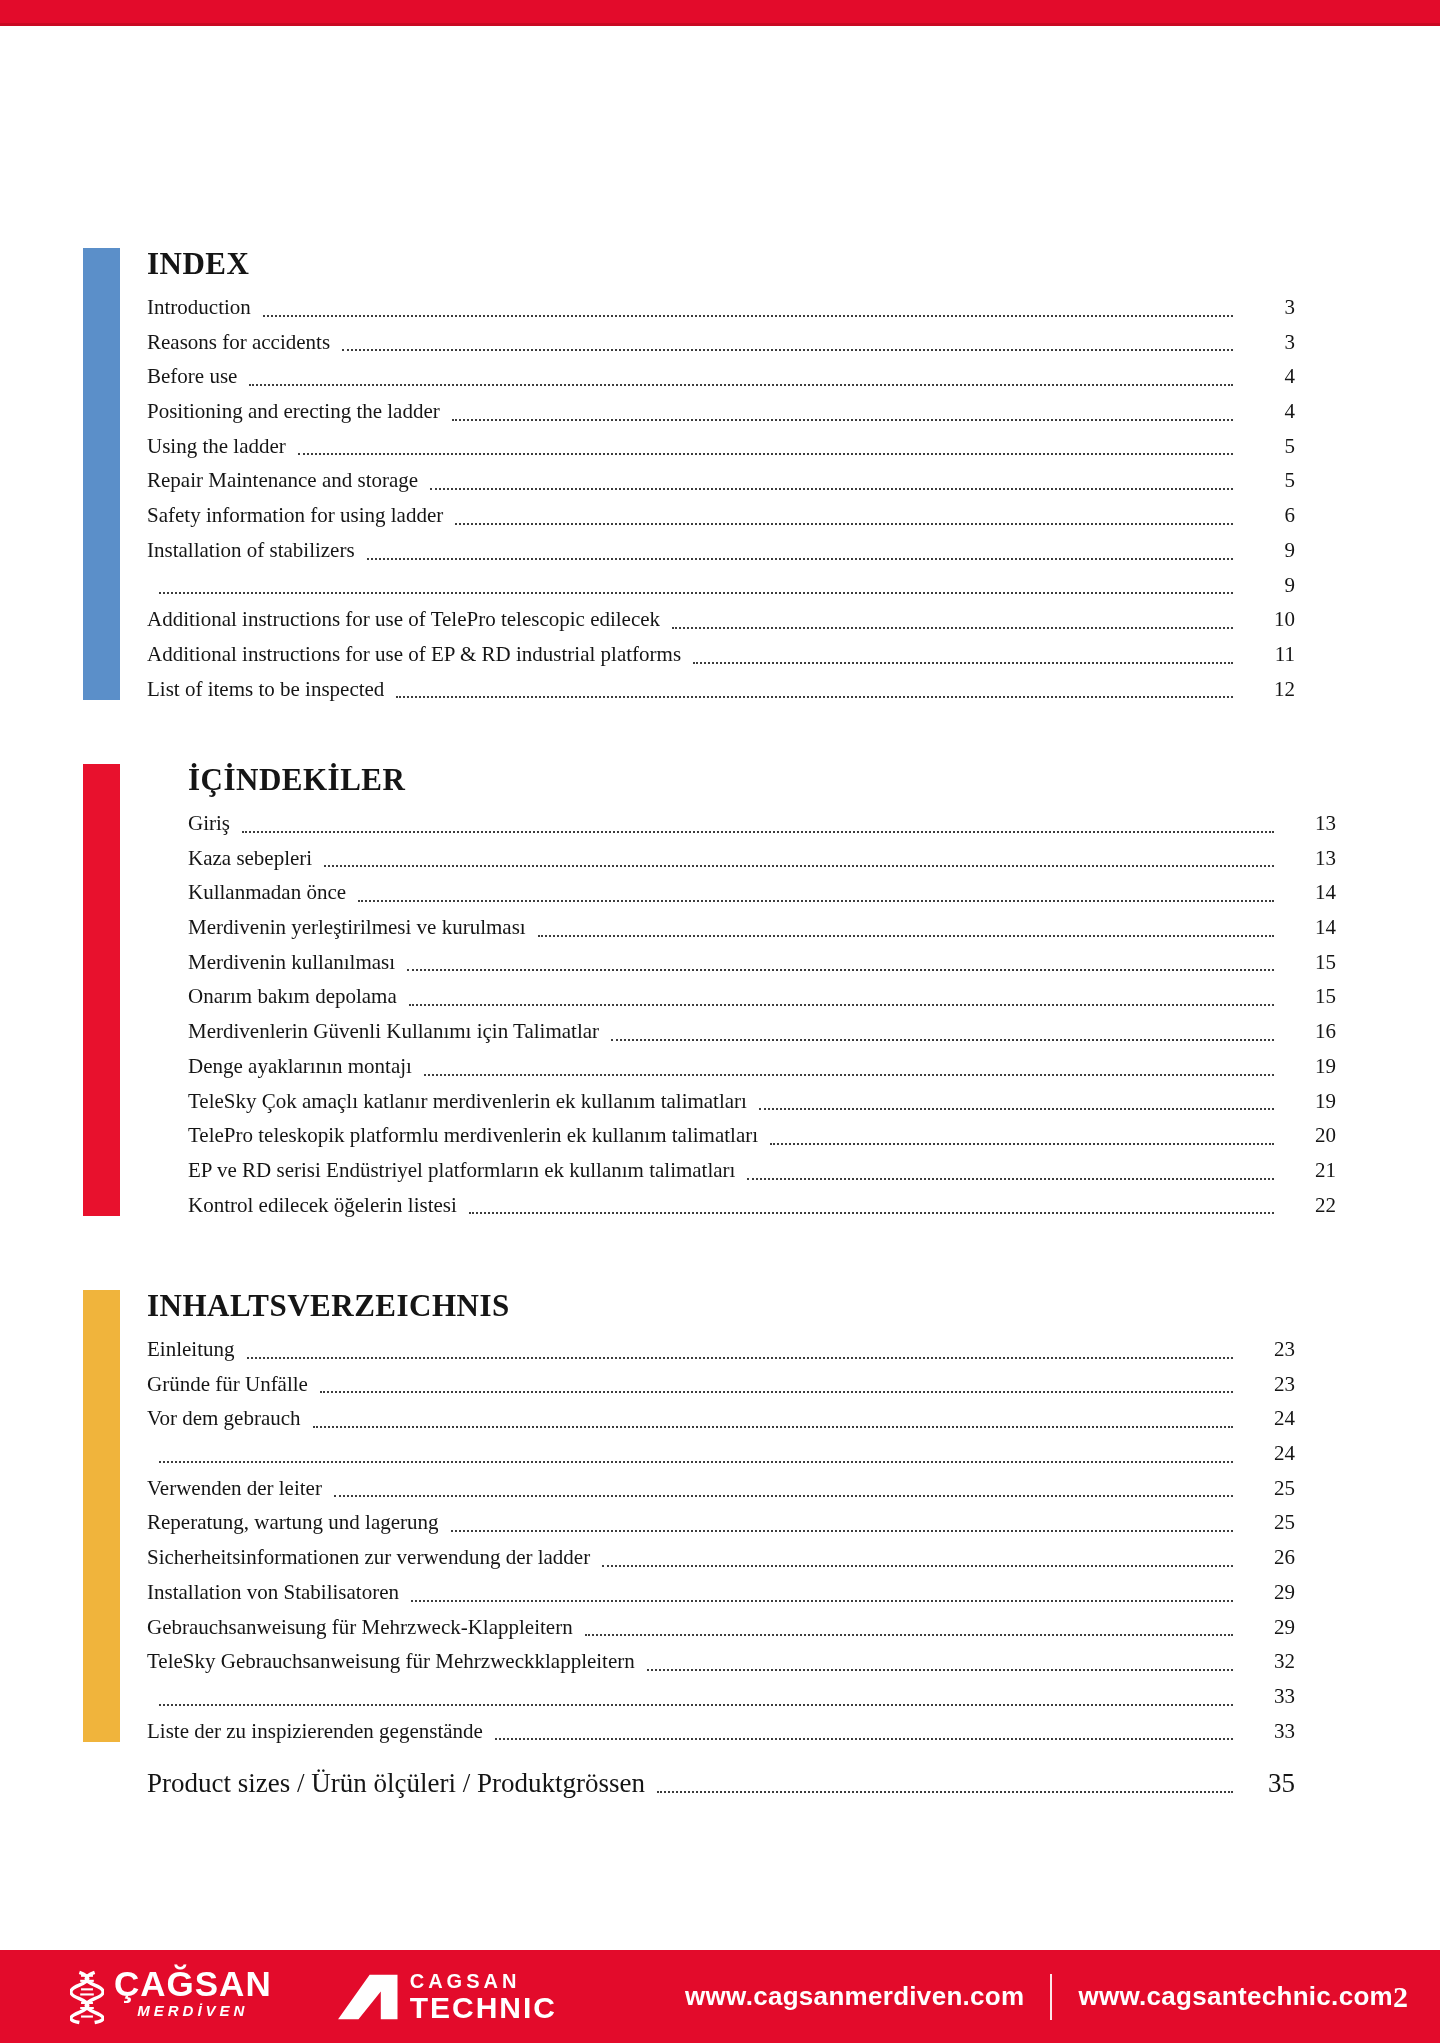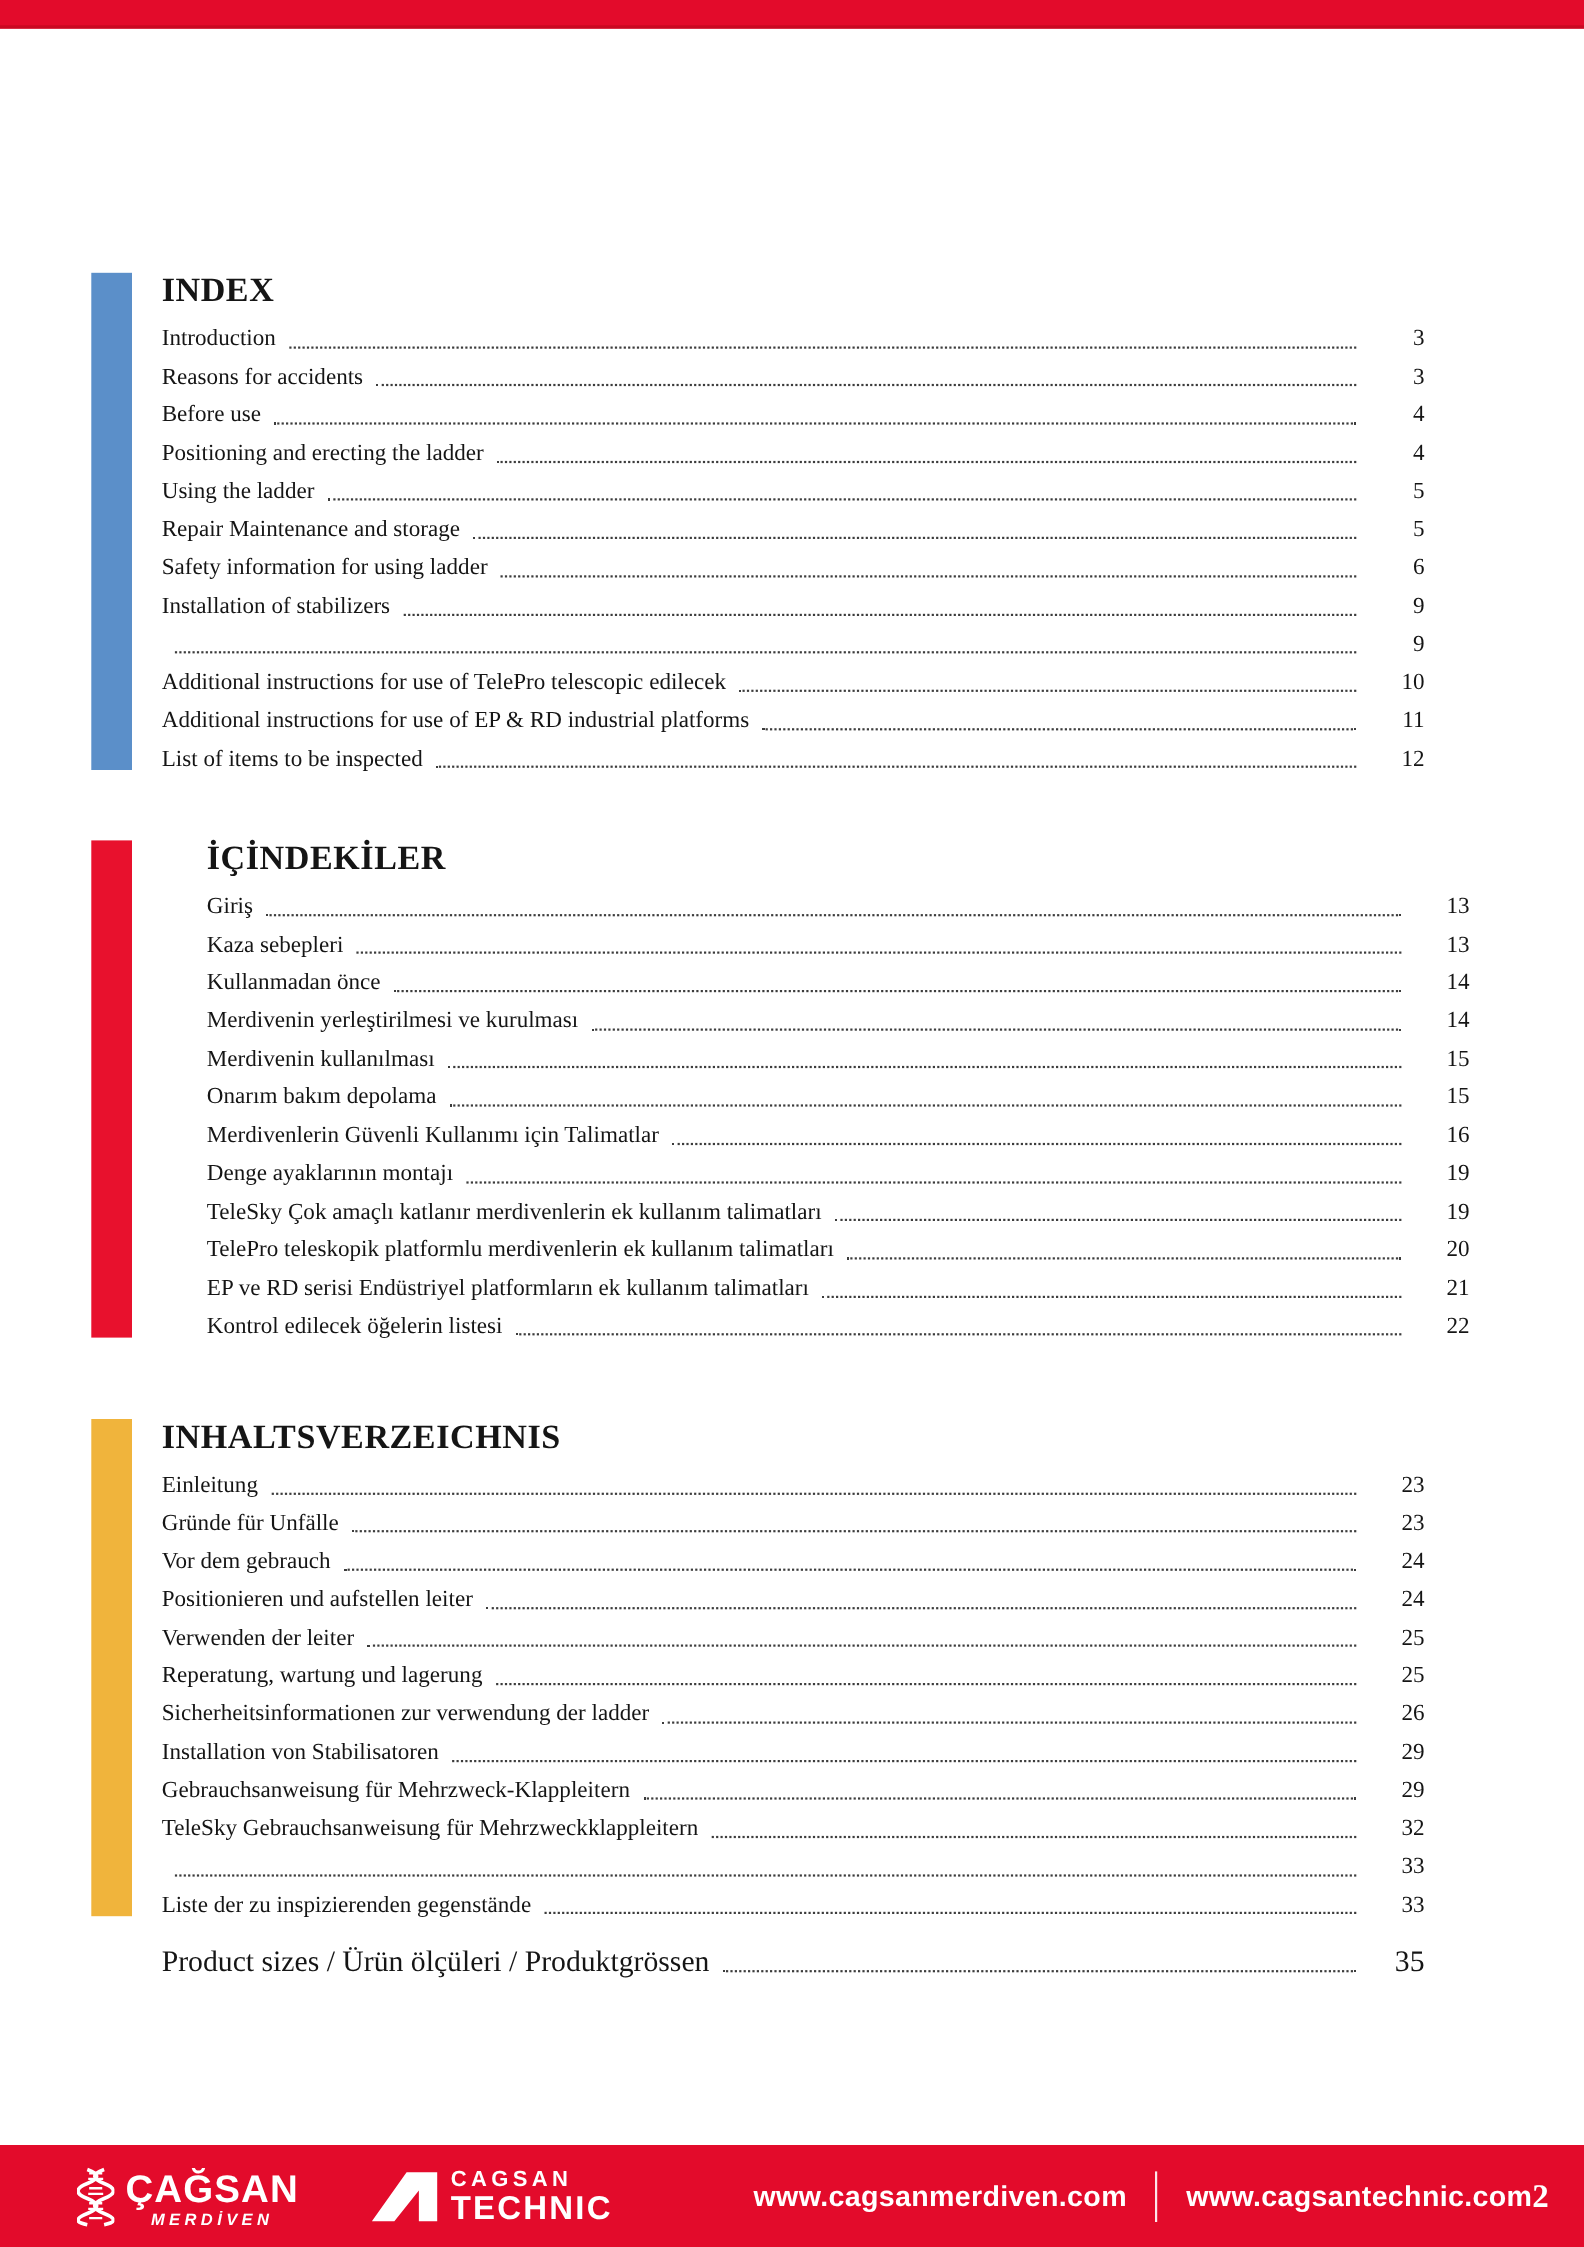--- a/index.html
+++ b/index.html
@@ -62,21 +62,21 @@
 
   
   .footer {
     position:absolute; bottom:0; left:0; width:1440px; height:93px;
     background:#e30b2b;
     display:flex; align-items:center;
     color:#ffffff;
     font-family:"Liberation Sans", sans-serif;
     box-sizing:border-box;
   }
-  .footer-left { display:flex; align-items:flex-end; margin-left:70px; }
+  .footer-left { display:flex; align-items:flex-start; margin-left:70px; }
   .dna-icon { width:34px; height:62px; margin-right:10px; }
   .brand1 { display:flex; flex-direction:column; align-items:center; }
   .brand1-title { font-size:35px; font-weight:bold; letter-spacing:1px; line-height:1.05; }
   .brand1-sub { font-size:15px; font-weight:bold; font-style:italic; letter-spacing:4px; line-height:1.2; }
   .logo-divider { width:2px; height:54px; background:rgba(255,255,255,0.85); margin:0 30px; }
   .footer-technic { display:flex; align-items:center; }
   .technic-icon { width:66px; height:52px; margin-right:12px; }
   .brand2 { display:flex; flex-direction:column; }
   .brand2-top { font-size:20px; font-weight:bold; letter-spacing:4px; line-height:1.1; }
   .brand2-bottom { font-size:30px; font-weight:bold; letter-spacing:2px; line-height:1.05; }
@@ -271,21 +271,20 @@
     <span class="entry-page">23</span>
   </li>
 
   <li class="entry">
     <span class="entry-label">Vor dem gebrauch</span>
     <span class="leader"></span>
     <span class="entry-page">24</span>
   </li>
 
   <li class="entry">
-    <span class="entry-label">Positionieren und aufstellen leiter</span>
     <span class="leader"></span>
     <span class="entry-page">24</span>
   </li>
 
   <li class="entry">
     <span class="entry-label">Verwenden der leiter</span>
     <span class="leader"></span>
     <span class="entry-page">25</span>
   </li>
 

